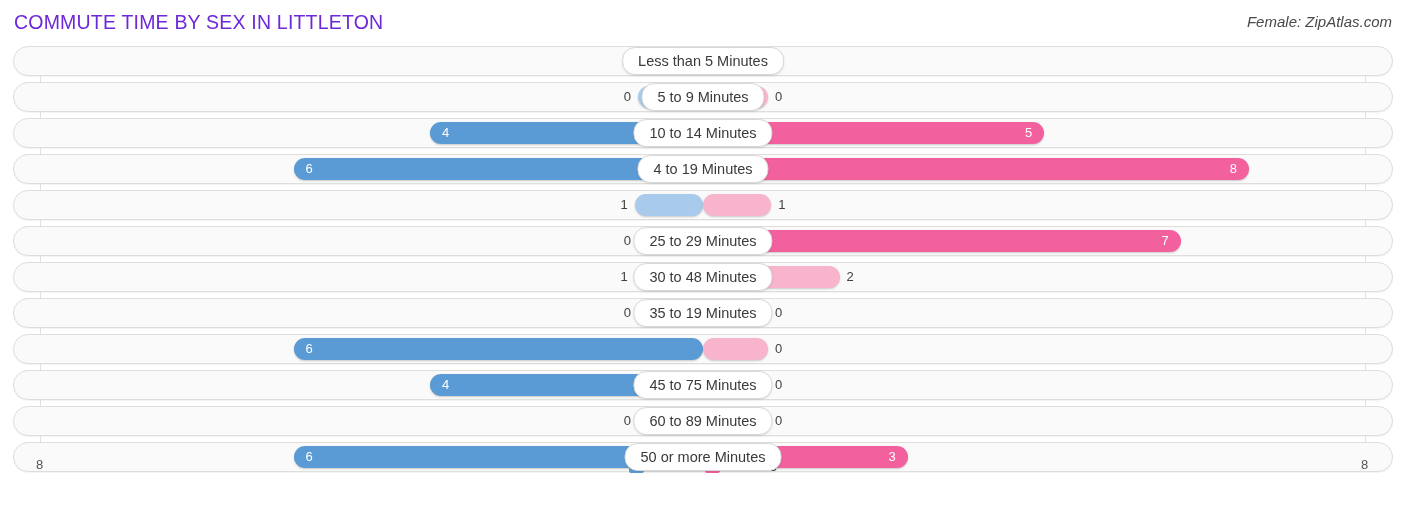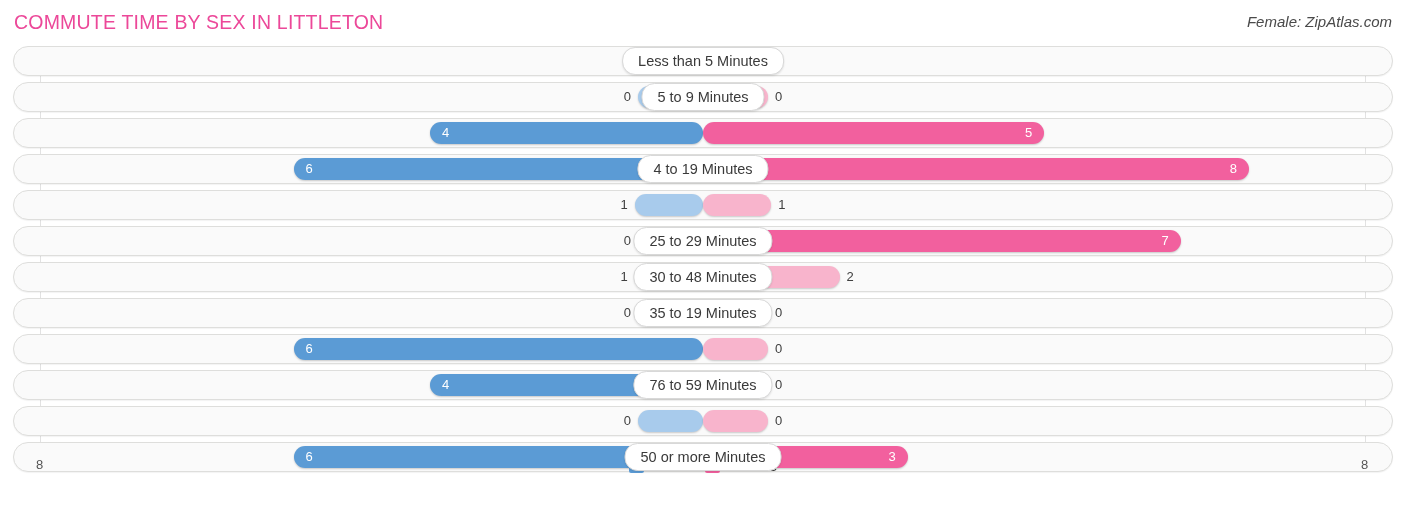--- a/index.html
+++ b/index.html
@@ -28,21 +28,21 @@
     left: 0;
     width: 1406px;
     height: 46px;
   }
   .chart-title {
     position: absolute;
     left: 14px;
     top: 11px;
     font-size: 19.5px;
     letter-spacing: 0.2px;
-    color: #ec4899;
+    color: #6d28d9;
     white-space: nowrap;
   }
   .chart-source {
     position: absolute;
     right: 14px;
     top: 13px;
     font-size: 15px;
     font-style: italic;
     color: #4a4a4a;
     white-space: nowrap;
@@ -219,20 +219,21 @@
           <div class="cat-pill">5 to 9 Minutes</div>
         </div>
         <div class="row">
           <div class="row-track"></div>
           <div class="bar male" style="width: 273px; background: rgb(91, 155, 213);">
             <span class="bar-inner-label">4</span>
           </div>
           <div class="bar female" style="width: 341.25px; background: rgb(242, 96, 158);">
             <span class="bar-inner-label">5</span>
           </div>
+          <div class="cat-pill">10 to 14 Minutes</div>
         </div>
         <div class="row">
           <div class="row-track"></div>
           <div class="bar male" style="width: 409.5px; background: rgb(91, 155, 213);">
             <span class="bar-inner-label">6</span>
           </div>
           <div class="bar female" style="width: 546px; background: rgb(242, 96, 158);">
             <span class="bar-inner-label">8</span>
           </div>
           <div class="cat-pill">4 to 19 Minutes</div>
@@ -277,28 +278,29 @@
           <div class="out-label female" style="left: 775px;">0</div>
           <div class="bar female" style="width: 65px; background: rgb(248, 180, 204);"></div>
         </div>
         <div class="row">
           <div class="row-track"></div>
           <div class="bar male" style="width: 273px; background: rgb(91, 155, 213);">
             <span class="bar-inner-label">4</span>
           </div>
           <div class="out-label female" style="left: 775px;">0</div>
           <div class="bar female" style="width: 65px; background: rgb(248, 180, 204);"></div>
-          <div class="cat-pill">76 to 59 Minutes</div>
-        </div>
-        <div class="row">
-          <div class="row-track"></div>
-          <div class="out-label male" style="right: 775px;">0</div>
-          <div class="bar male" style="width: 65px; background: rgb(168, 203, 236);"></div>
-          <div class="out-label female" style="left: 775px;">0</div>
-          <div class="bar female" style="width: 65px; background: rgb(248, 180, 204);"></div>
+          <div class="cat-pill">45 to 75 Minutes</div>
+        </div>
+        <div class="row">
+          <div class="row-track"></div>
+          <div class="out-label male" style="right: 775px;">0</div>
+          <div class="bar male" style="width: 65px; background: rgb(168, 203, 236);"></div>
+          <div class="out-label female" style="left: 775px;">0</div>
+          <div class="bar female" style="width: 65px; background: rgb(248, 180, 204);"></div>
+          <div class="cat-pill">60 to 89 Minutes</div>
         </div>
         <div class="row">
           <div class="row-track"></div>
           <div class="bar male" style="width: 409.5px; background: rgb(91, 155, 213);">
             <span class="bar-inner-label">6</span>
           </div>
           <div class="bar female" style="width: 204.75px; background: rgb(242, 96, 158);">
             <span class="bar-inner-label">3</span>
           </div>
           <div class="cat-pill">50 or more Minutes</div>

